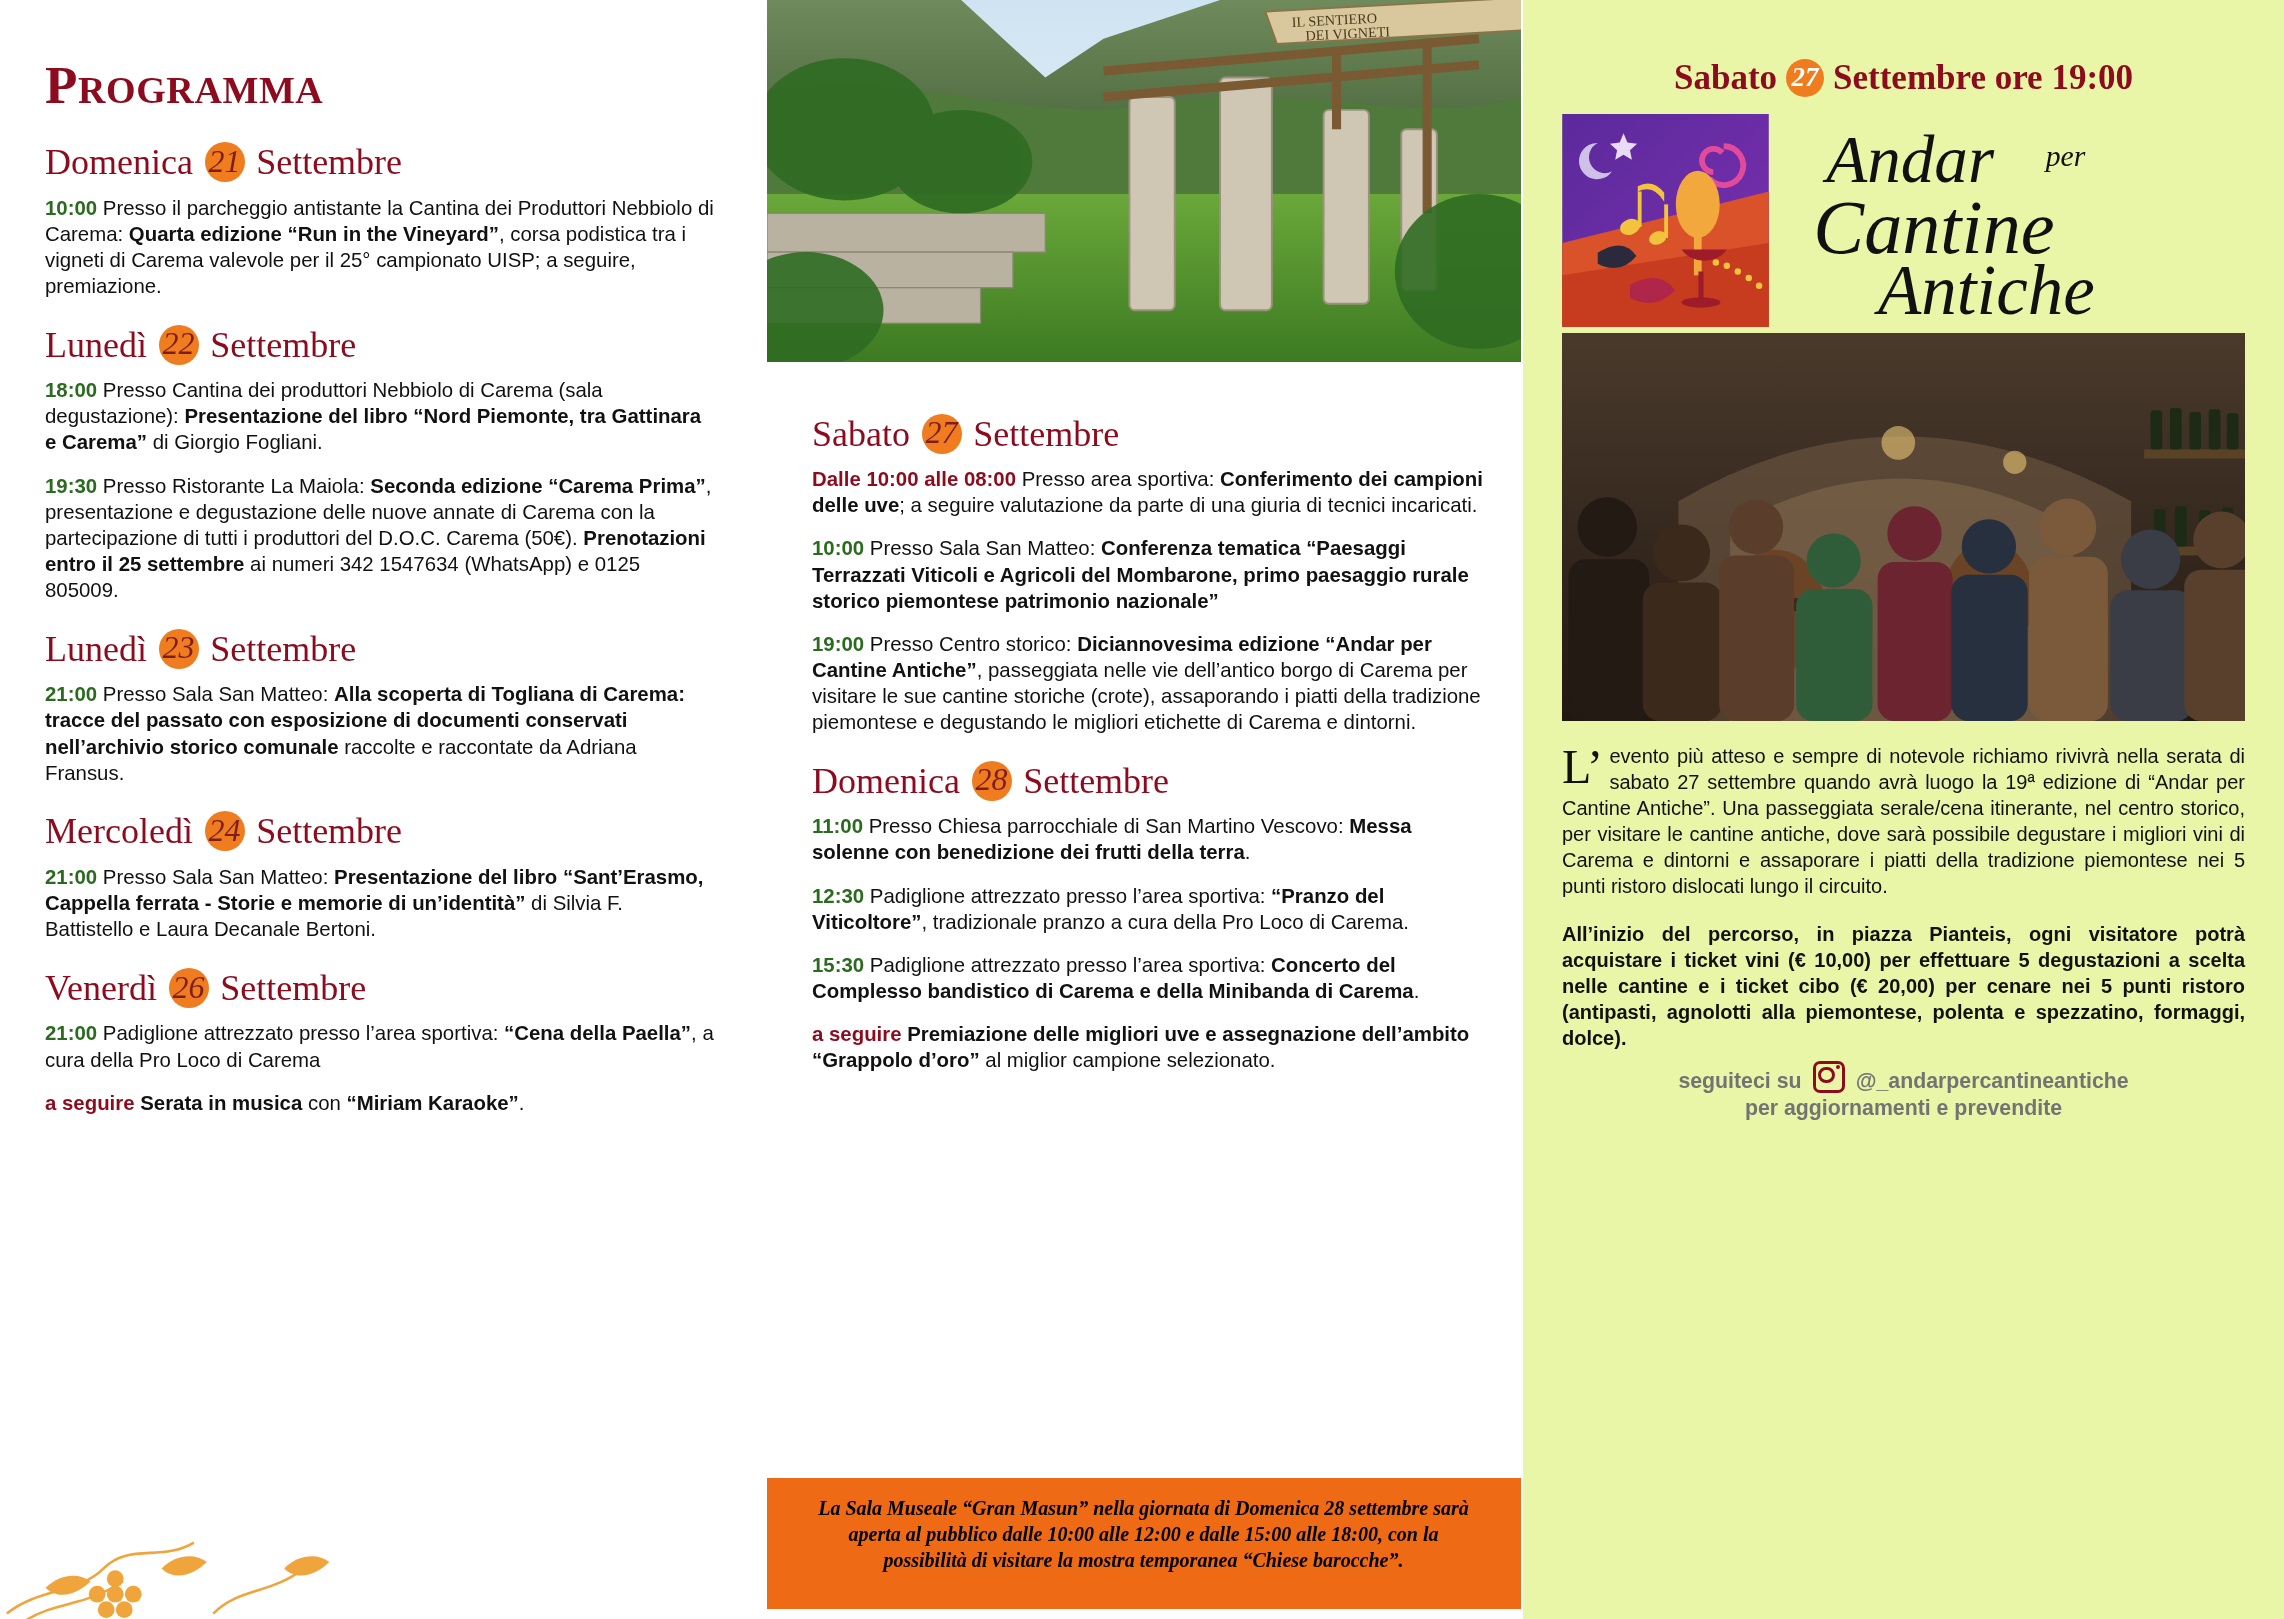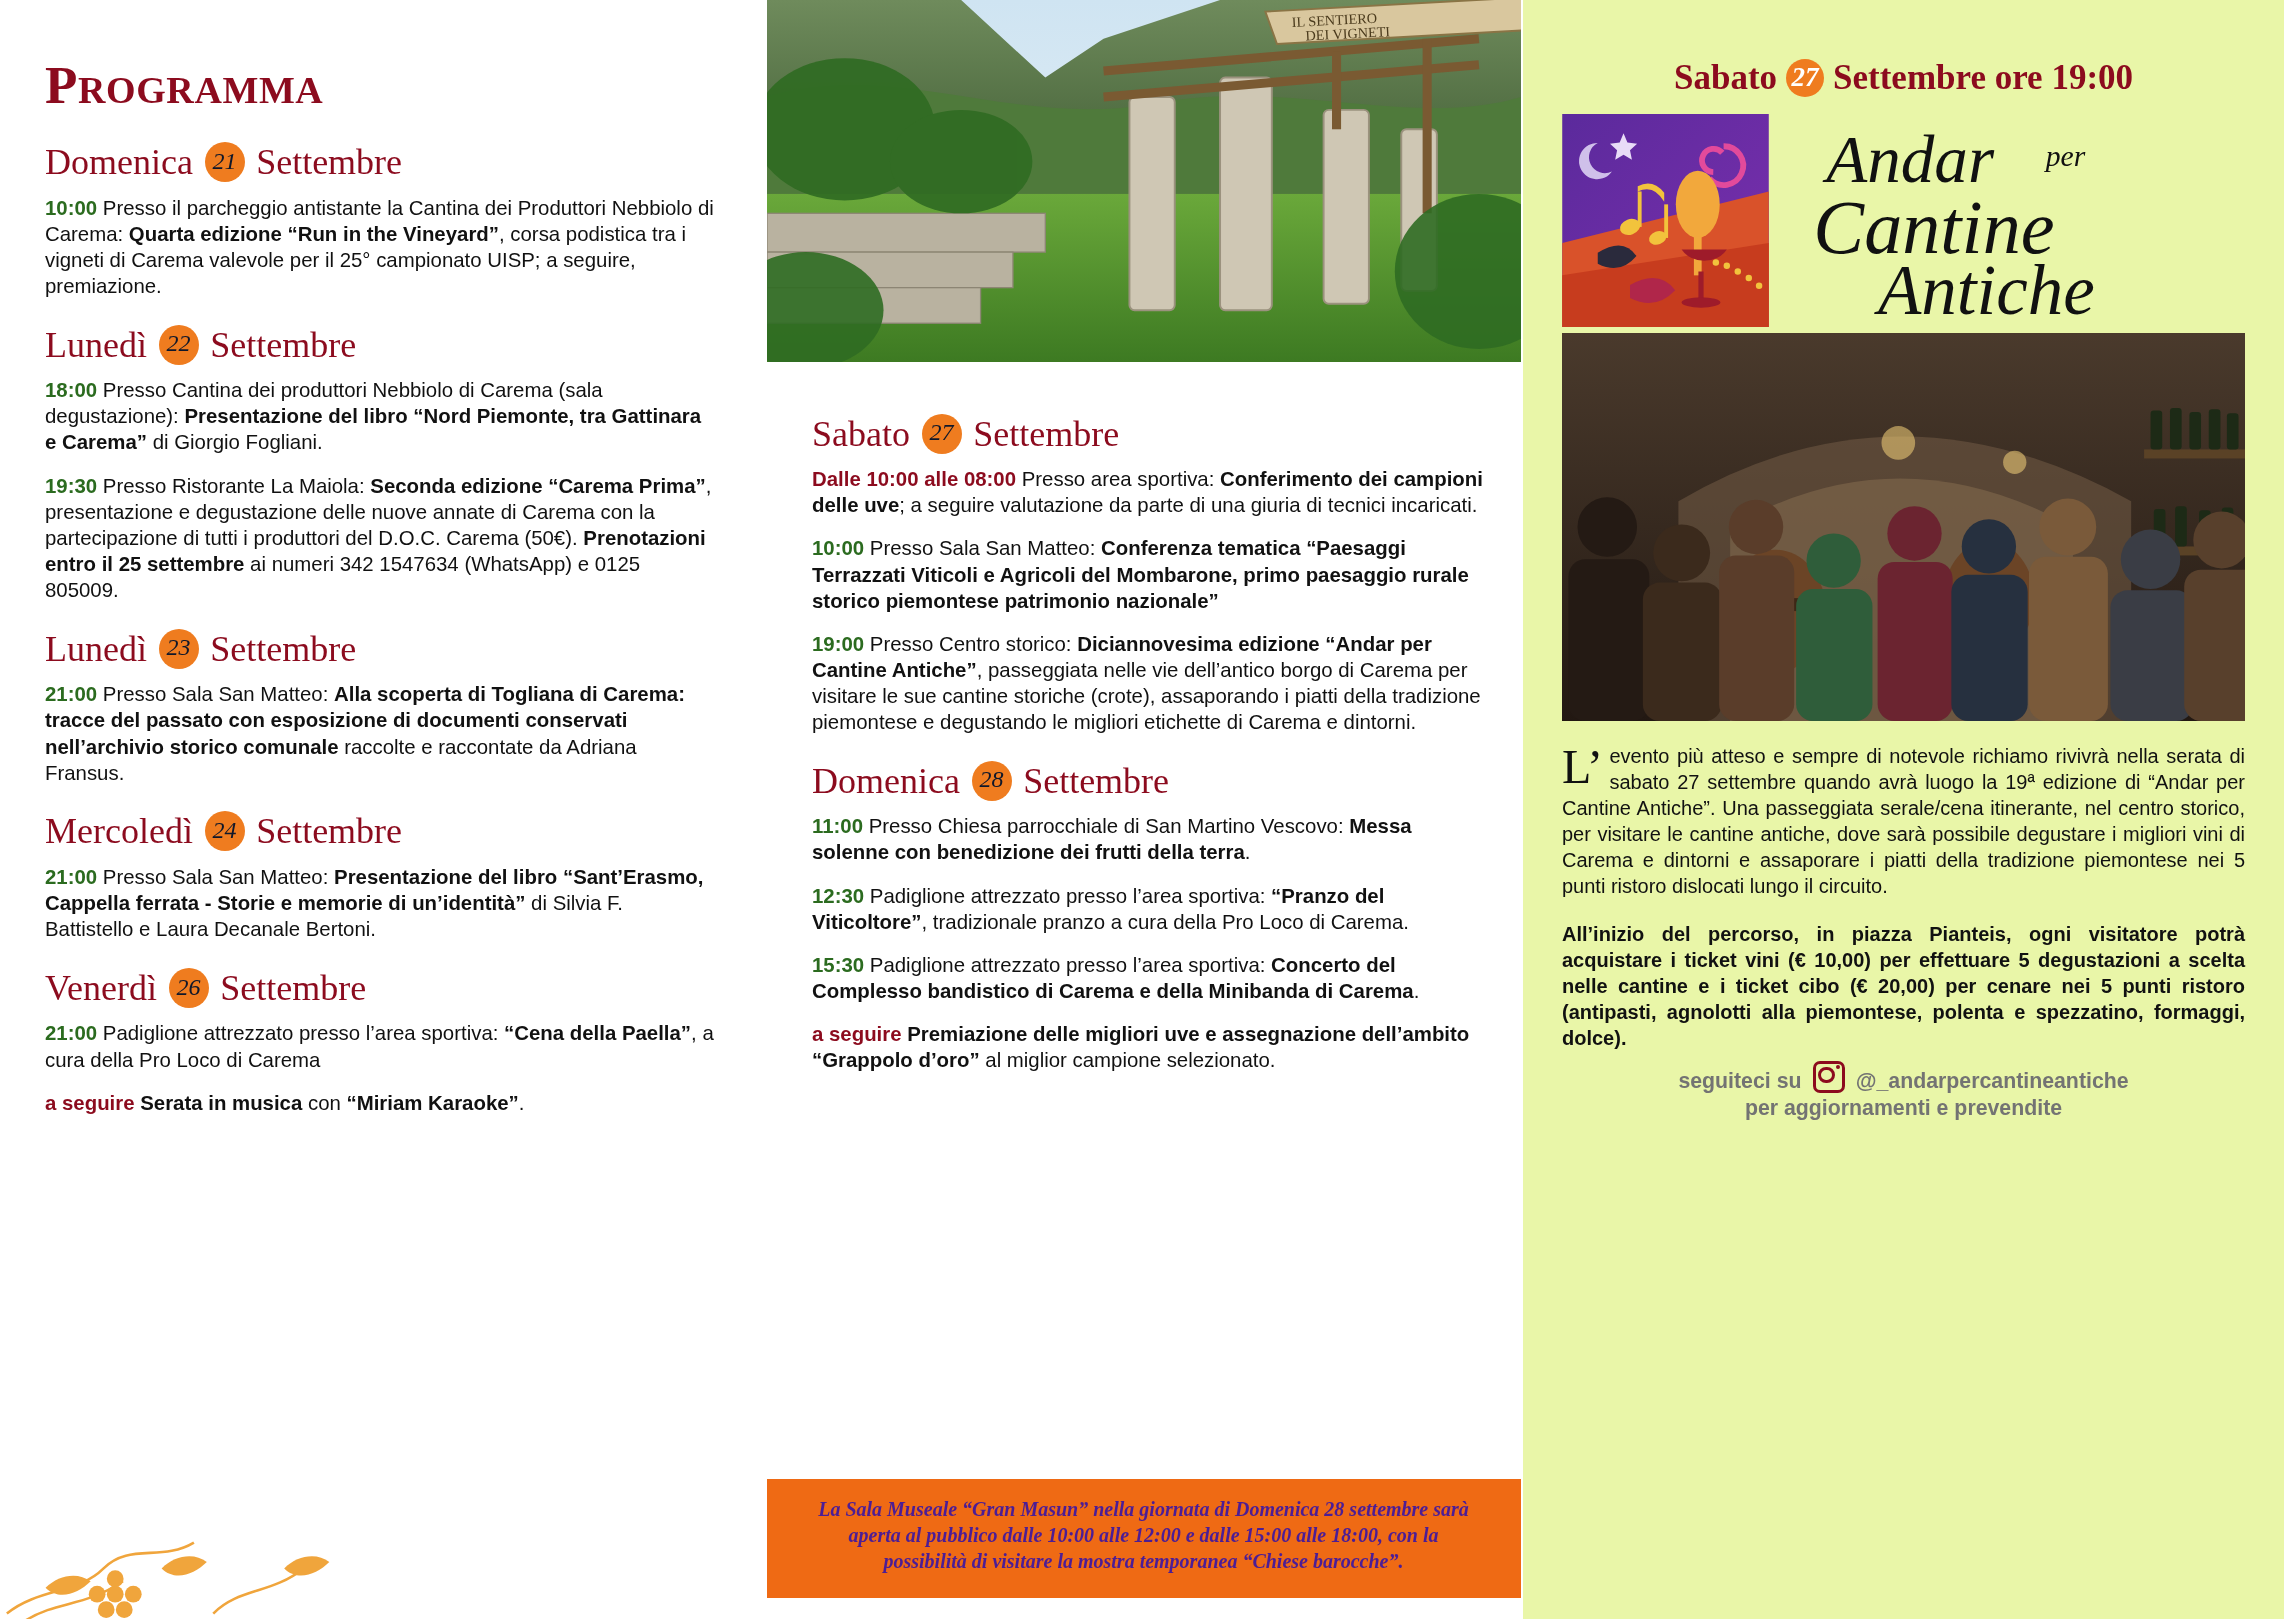--- a/index.html
+++ b/index.html
@@ -47,28 +47,28 @@
     font-weight: normal;
     display: flex;
     align-items: center;
     gap: 11.6px;
     margin: 24.6px 0 11.6px 0;
     white-space: nowrap;
     text-align: center;
   }
   .day-head .num {
     background: #ef7c1f;
-    color: #0f172a;
+    color: #7f1d1d;
     border-radius: 50%;
     width: 40px;
     height: 40px;
     display: inline-flex;
     align-items: center;
     justify-content: center;
-    font-size: 24px;
+    font-size: 32px;
     font-style: italic;
     font-family: "Liberation Serif", serif;
     line-height: 1;
     padding-bottom: 2.6px;
     box-sizing: border-box;
   }
   .entry {
     font-size: 20.4px;
     line-height: 1.28;
     color: #111111;
@@ -105,31 +105,31 @@
   }
   .mid-body {
     position: absolute;
     top: 388px;
     left: 52px;
     right: 39px;
   }
   .orange-box {
     position: absolute;
     left: 6.5px;
-    bottom: 22px;
+    bottom: 11px;
     width: 754px;
     background: #ef6a14;
-    color: #4c1d95;
+    color: #000000;
     font-family: "Liberation Serif", serif;
     font-style: italic;
     font-weight: bold;
     font-size: 20px;
     line-height: 1.3;
     text-align: center;
-    padding: 17px 39px 24px 39px;
+    padding: 17px 39px 36px 39px;
     box-sizing: border-box;
   }
 
   
   .col-right {
     width: 761px;
     background: #e9f6a8;
     position: relative;
     box-sizing: border-box;
     padding: 0 39px;

